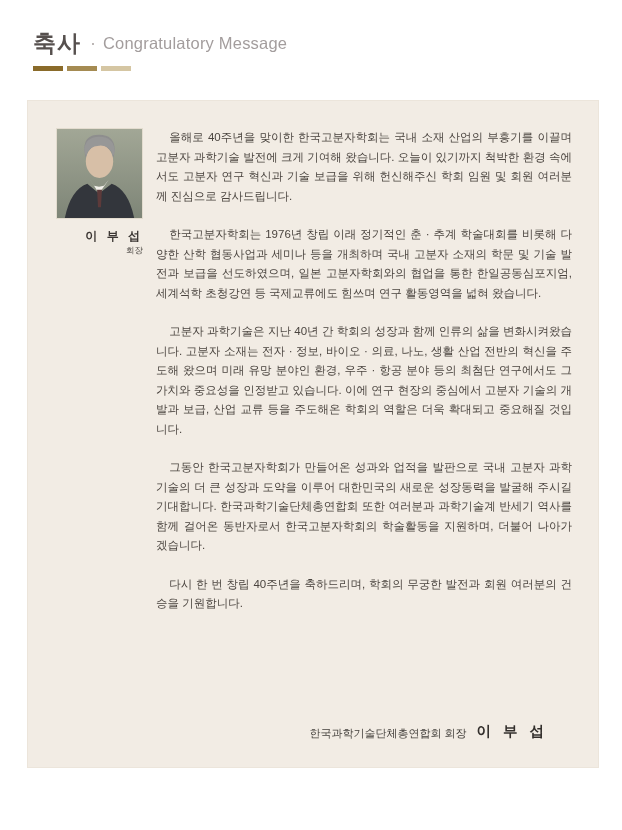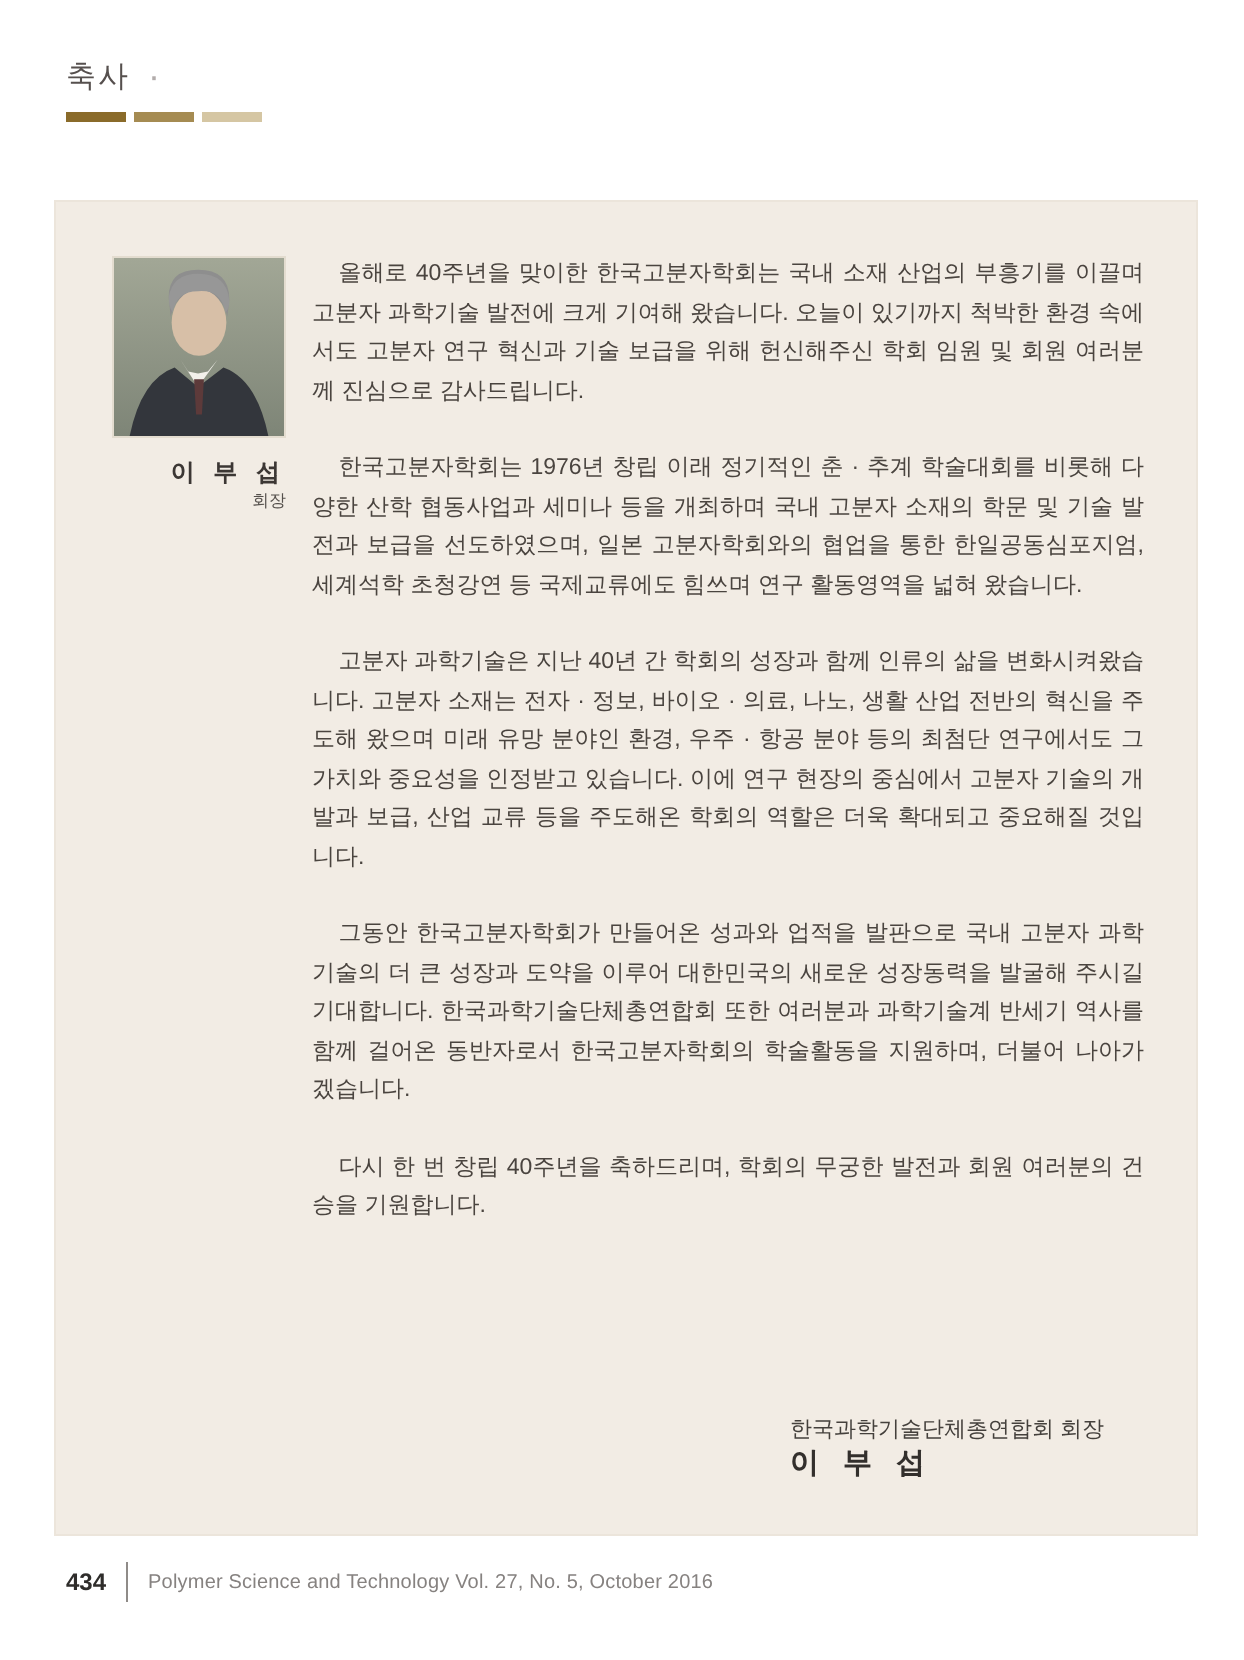--- a/index.html
+++ b/index.html
@@ -8,21 +8,21 @@
     font-family:"Liberation Sans","DejaVu Sans",sans-serif;
     background:#ffffff;
     position:relative;
     overflow:hidden;
   }
   .page { position:absolute; inset:0; background:#ffffff; }
 
   
   .hdr { position:absolute; top:28px; left:33px; }
   .hdr-row { display:flex; align-items:center; }
-  .hdr-ko { font-size:15px; font-weight:normal; color:#56504e; letter-spacing:1px; }
+  .hdr-ko { font-size:23px; font-weight:bold; color:#56504e; letter-spacing:1px; }
   .hdr-dot { font-size:18px; color:#b2acab; margin:0 7px 0 9px; }
   .hdr-en { font-size:16.5px; color:#a39d9d; letter-spacing:0.2px; }
   .hdr-bars { display:flex; margin-top:7px; }
   .bar { width:30px; height:5px; margin-right:4px; }
   .bar-1 { background:#8a6b2a; }
   .bar-2 { background:#a58b52; }
   .bar-3 { background:#d5c6a3; }
 
   
   .box {
@@ -49,41 +49,42 @@
     letter-spacing:-0.4px; margin-bottom:31px;
   }
   .msg-body p {
     font-size:11.5px; line-height:19.5px; color:#4a443f;
     text-align:justify; text-indent:1.15em;
     margin-bottom:19px;
   }
 
   
   .signature {
-    position:absolute; right:36px; bottom:26px;
-    display:flex; align-items:flex-start;flex-direction:column;
+    position:absolute; right:50px; bottom:26px;
+    display:flex; align-items:flex-end;
   }
   .sig-affil { font-size:11px; color:#44403c; margin-right:10px; }
   .sig-name { font-size:14.5px; font-weight:bold; color:#332f2c; letter-spacing:4px; }
 
   
   .footer { position:absolute; left:33px; top:781px; display:flex; align-items:center; }
   .footer-page { font-size:12px; font-weight:bold; color:#2f2d2b; }
   .footer-div { width:1px; height:20px; background:#8f8b88; margin:0 10px; }
   .footer-journal { font-size:10px; color:#868280; letter-spacing:0.1px; }
 </style>
 </head>
 <body>
 
 <div class="page">
 
   <div class="hdr">
     <div class="hdr-row">
       <span class="hdr-ko">축사</span>
       <span class="hdr-dot">·</span>
+      <span class="hdr-en">Congratulatory Message</span>
     </div>
     <div class="hdr-bars">
       <span class="bar bar-1"></span>
       <span class="bar bar-2"></span>
       <span class="bar bar-3"></span>
     </div>
   </div>
 
   <div class="box">
 
@@ -117,19 +118,14 @@
       </div>
     </div>
 
     <div class="signature">
       <span class="sig-affil">한국과학기술단체총연합회 회장</span>
       <span class="sig-name">이 부 섭</span>
     </div>
 
   </div>
 
-  <div class="footer">
-    <span class="footer-page">434</span>
-    <span class="footer-div"></span>
-    <span class="footer-journal">Polymer Science and Technology  Vol. 27, No. 5, October 2016</span>
-  </div>
 
 </div>
 
 </body></html>

